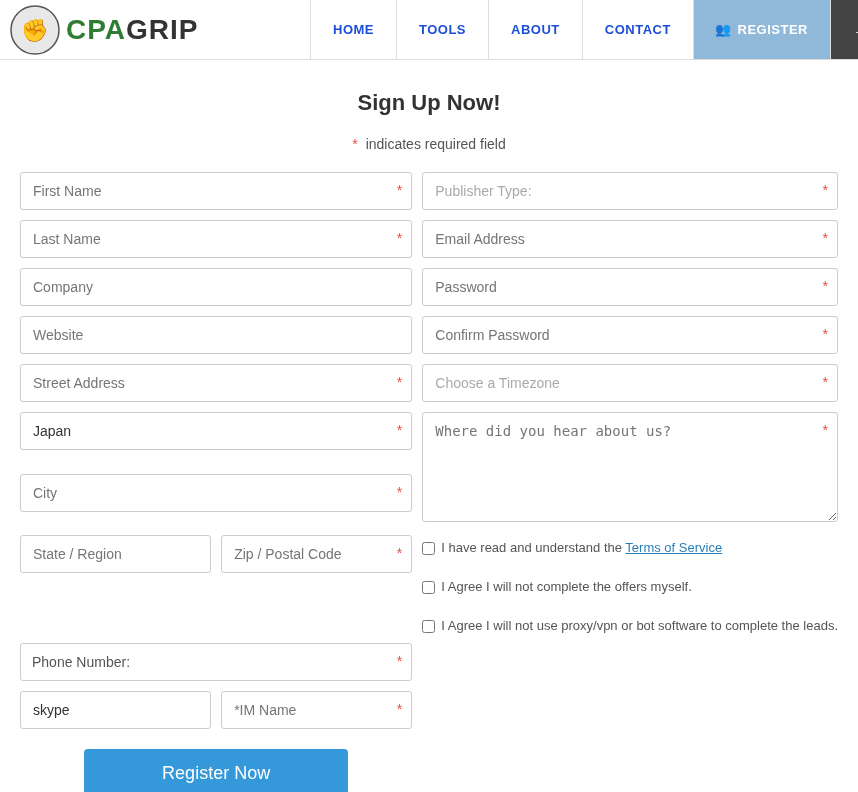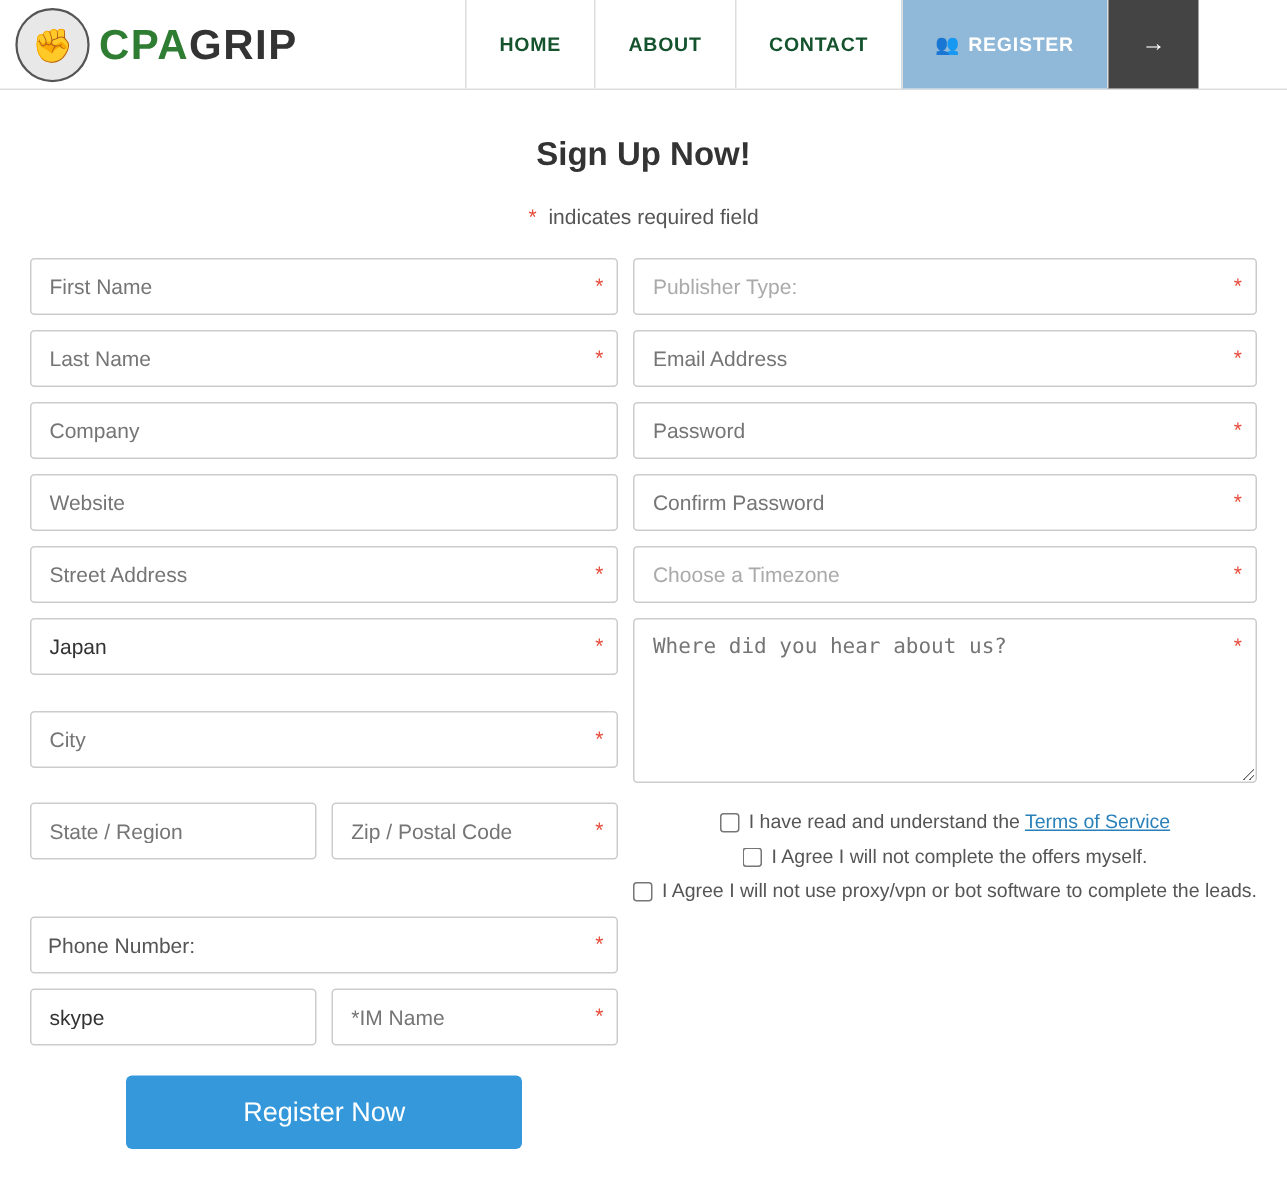--- a/index.html
+++ b/index.html
@@ -33,21 +33,21 @@
     .nav-links {
       display: flex;
       height: 100%;
     }
     .nav-item {
       display: flex;
       align-items: center;
       padding: 0 22px;
       font-weight: bold;
       font-size: 13px;
-      color: #14532d;
+      color: #1d4ed8;
       text-transform: uppercase;
       border-left: 1px solid #ddd;
       cursor: pointer;
       text-decoration: none;
       letter-spacing: 0.5px;
     }
     .nav-item.register-btn {
       background: #90b8d8;
       color: #fff;
     }
@@ -128,25 +128,24 @@
     }
     .textarea-field textarea {
       height: 110px;
     }
 
     
     .checkbox-group {
       grid-column: 2;
       display: flex;
       flex-direction: column;
-      gap: 8px;
+      gap: 24px;
       font-size: 13px;
       color: #555;
       padding-top: 5px;
-      align-items: center;
     }
     .checkbox-item {
       display: flex;
       align-items: flex-start;
       gap: 6px;
     }
     .checkbox-item input[type=checkbox] {
       margin-top: 2px;
       flex-shrink: 0;
     }
@@ -181,20 +180,21 @@
     <svg class="logo-icon" viewBox="0 0 50 50">
       <circle cx="25" cy="25" r="24" fill="#e8e8e8" stroke="#555" stroke-width="1.5"></circle>
       <text x="25" y="33" text-anchor="middle" font-size="22" font-weight="bold">✊</text>
     </svg>
     <span class="logo-text">
       <span style="color:#2e7d32">CPA</span><span style="color:#333">GRIP</span>
     </span>
   </div>
   <div class="nav-links">
     <a class="nav-item">HOME</a>
+    <a class="nav-item">TOOLS</a>
     <a class="nav-item">ABOUT</a>
     <a class="nav-item">CONTACT</a>
     <a class="nav-item register-btn">
       <span style="margin-right:5px">👥</span>
       <span>REGISTER</span>
     </a>
     <a class="nav-item login-btn">→</a>
   </div>
 </nav>
 

